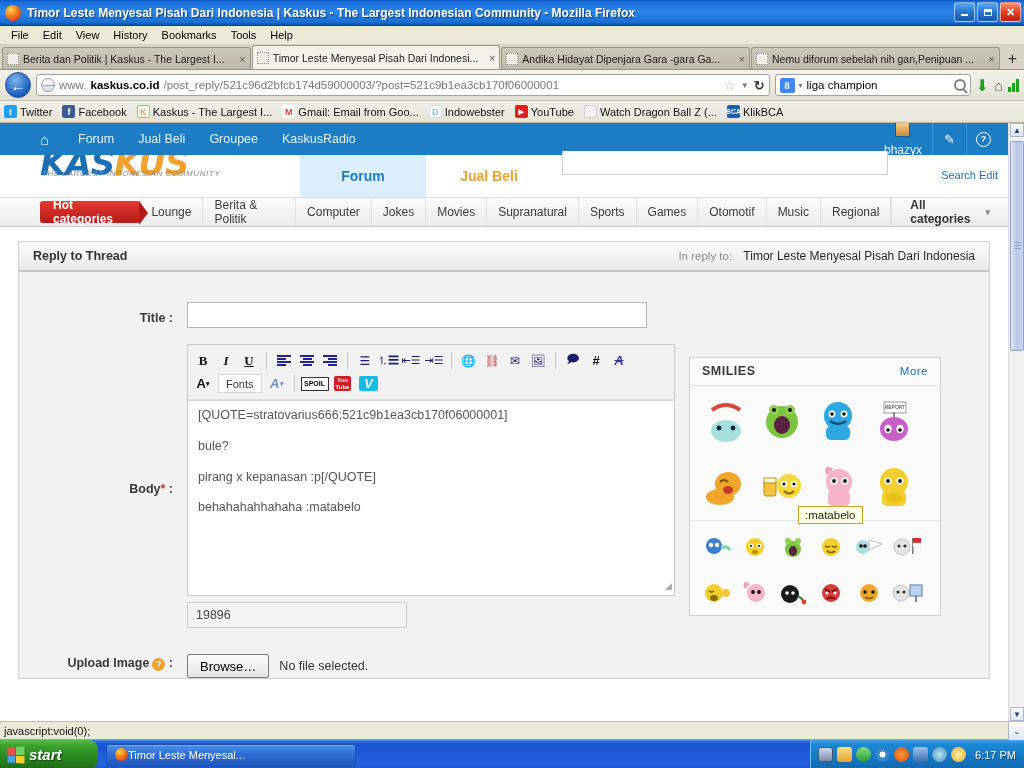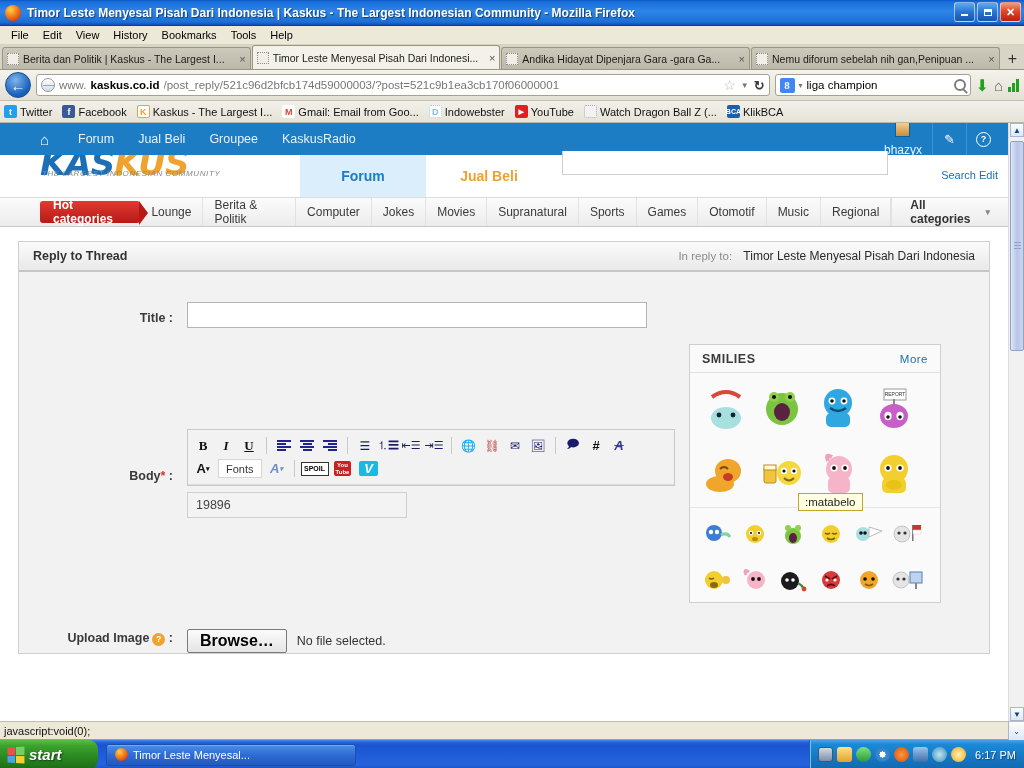--- a/index.html
+++ b/index.html
@@ -263,21 +263,21 @@
   .sm-div { height:1px; background:#e6e6e6; margin: 2px 0; }
   .tooltip {
     position:absolute; left:108px; top:148px; background:#ffffe1; border:1px solid #c9a227;
     font-size:11.5px; padding:2px 6px; color:#222; z-index:5;
   }
 
   
   .upl-note { font-size:12.5px; color:#333; padding-top:4px; }
   .browse {
     height:24px; border:1px solid #7a7a7a; background:linear-gradient(to bottom,#fcfcfc,#e4e4e4);
-    border-radius:2px; display:inline-flex; align-items:center; padding:0 12px; font-size:16px; color:#000;font-weight:bold;
+    border-radius:2px; display:inline-flex; align-items:center; padding:0 12px; font-size:13px; color:#000;
   }
   .nofile { font-size:12.5px; color:#333; margin-left:10px; }
   .qmark {
     display:inline-flex; align-items:center; justify-content:center; width:13px; height:13px;
     background:#f0a22e; color:#fff; border-radius:50%; font-size:9px; font-weight:bold;
     vertical-align:middle; margin-left:3px;
   }
 
   
   .pscroll { width:16px; background:#f1f1f1; border-left:1px solid #dcdcdc; position:relative; }
@@ -320,21 +320,21 @@
     background: linear-gradient(to bottom,#5dbd4a 0%,#3ba22d 20%,#2d8a22 55%,#247a1b 80%,#1d6b15 100%);
     border-radius: 0 9px 9px 0; color:#fff; font-style:italic; font-weight:bold; font-size:15px;
     text-shadow:1px 1px 2px rgba(0,0,0,.55);
   }
   .win-flag { width:17px; height:16px; display:grid; grid-template-columns:1fr 1fr; grid-gap:1px; transform: perspective(20px) rotateY(-8deg); }
   .win-flag i { display:block; }
   .win-flag i:nth-child(1){background:#f04e4e;} .win-flag i:nth-child(2){background:#6fd166;}
   .win-flag i:nth-child(3){background:#4aa3f0;} .win-flag i:nth-child(4){background:#f5d02e;}
   .taskitems { display:flex; align-items:center; padding-left:8px; gap:4px; flex:1; }
   .taskitem {
-    height:22px; min-width:250px; display:flex; align-items:center; gap:5px; padding:0 8px;
+    height:22px; min-width:250px; display:flex; align-items:center; padding:0 8px;
     background: linear-gradient(to bottom,#4a8fe8,#2e6cd4 50%,#2159bf);
     border:1px solid #1b4fae; border-radius:3px; color:#fff; font-size:11px;
     box-shadow: inset 0 1px 0 #6fa9f0;
   }
   .taskitem .ffi { width:13px; height:13px; border-radius:50%; flex:none;
     background: radial-gradient(circle at 35% 30%, #ffd34d 0%, #f58220 40%, #d9480f 75%, #8c2a05 100%); }
   .tray {
     display:flex; align-items:center; gap:4px; padding:0 8px;
     background: linear-gradient(to bottom,#4fa0e8 0%,#1b8ad6 15%,#1577c4 60%,#1368b0 100%);
     border-left:1px solid #1a5fc0; box-shadow: inset 1px 0 0 #6fc4f0;
@@ -592,20 +592,27 @@
                     <span class="ebtn" style="width:28px;font-size:7px;font-weight:bold;border:1px solid #333;color:#000;background:#fff;height:14px">SPOIL</span>
                     <span class="ebtn" style="width:26px">
                         <span style="display:inline-block;background:#cc2020;color:#fff;font-size:6px;line-height:1.1;padding:1px 2px;border-radius:2px;text-align:center;font-weight:bold">You<br>Tube</span>
                       </span>
                     <span class="ebtn" style="width:24px">
                         <span style="display:inline-block;background:#19b9e7;color:#fff;font-size:13px;font-weight:bold;font-style:italic;padding:0 5px;border-radius:2px">V</span>
                       </span>
                   </div>
                 </div>
 
+                <div class="etext">
+                  <p>[QUOTE=stratovarius666;521c9b1ea3cb170f06000001]</p>
+                  <p>bule?</p>
+                  <p>pirang x kepanasan :p[/QUOTE]</p>
+                  <p>behahahahhahaha :matabelo</p>
+                  <span class="resizer">◢</span>
+                </div>
               </div>
 
               <div class="wordbox">19896</div>
             </div>
 
             <div class="smilies" style="position:relative">
               <div class="sm-head">
                 <span>SMILIES</span>
                 <a class="more">More</a>
               </div>

